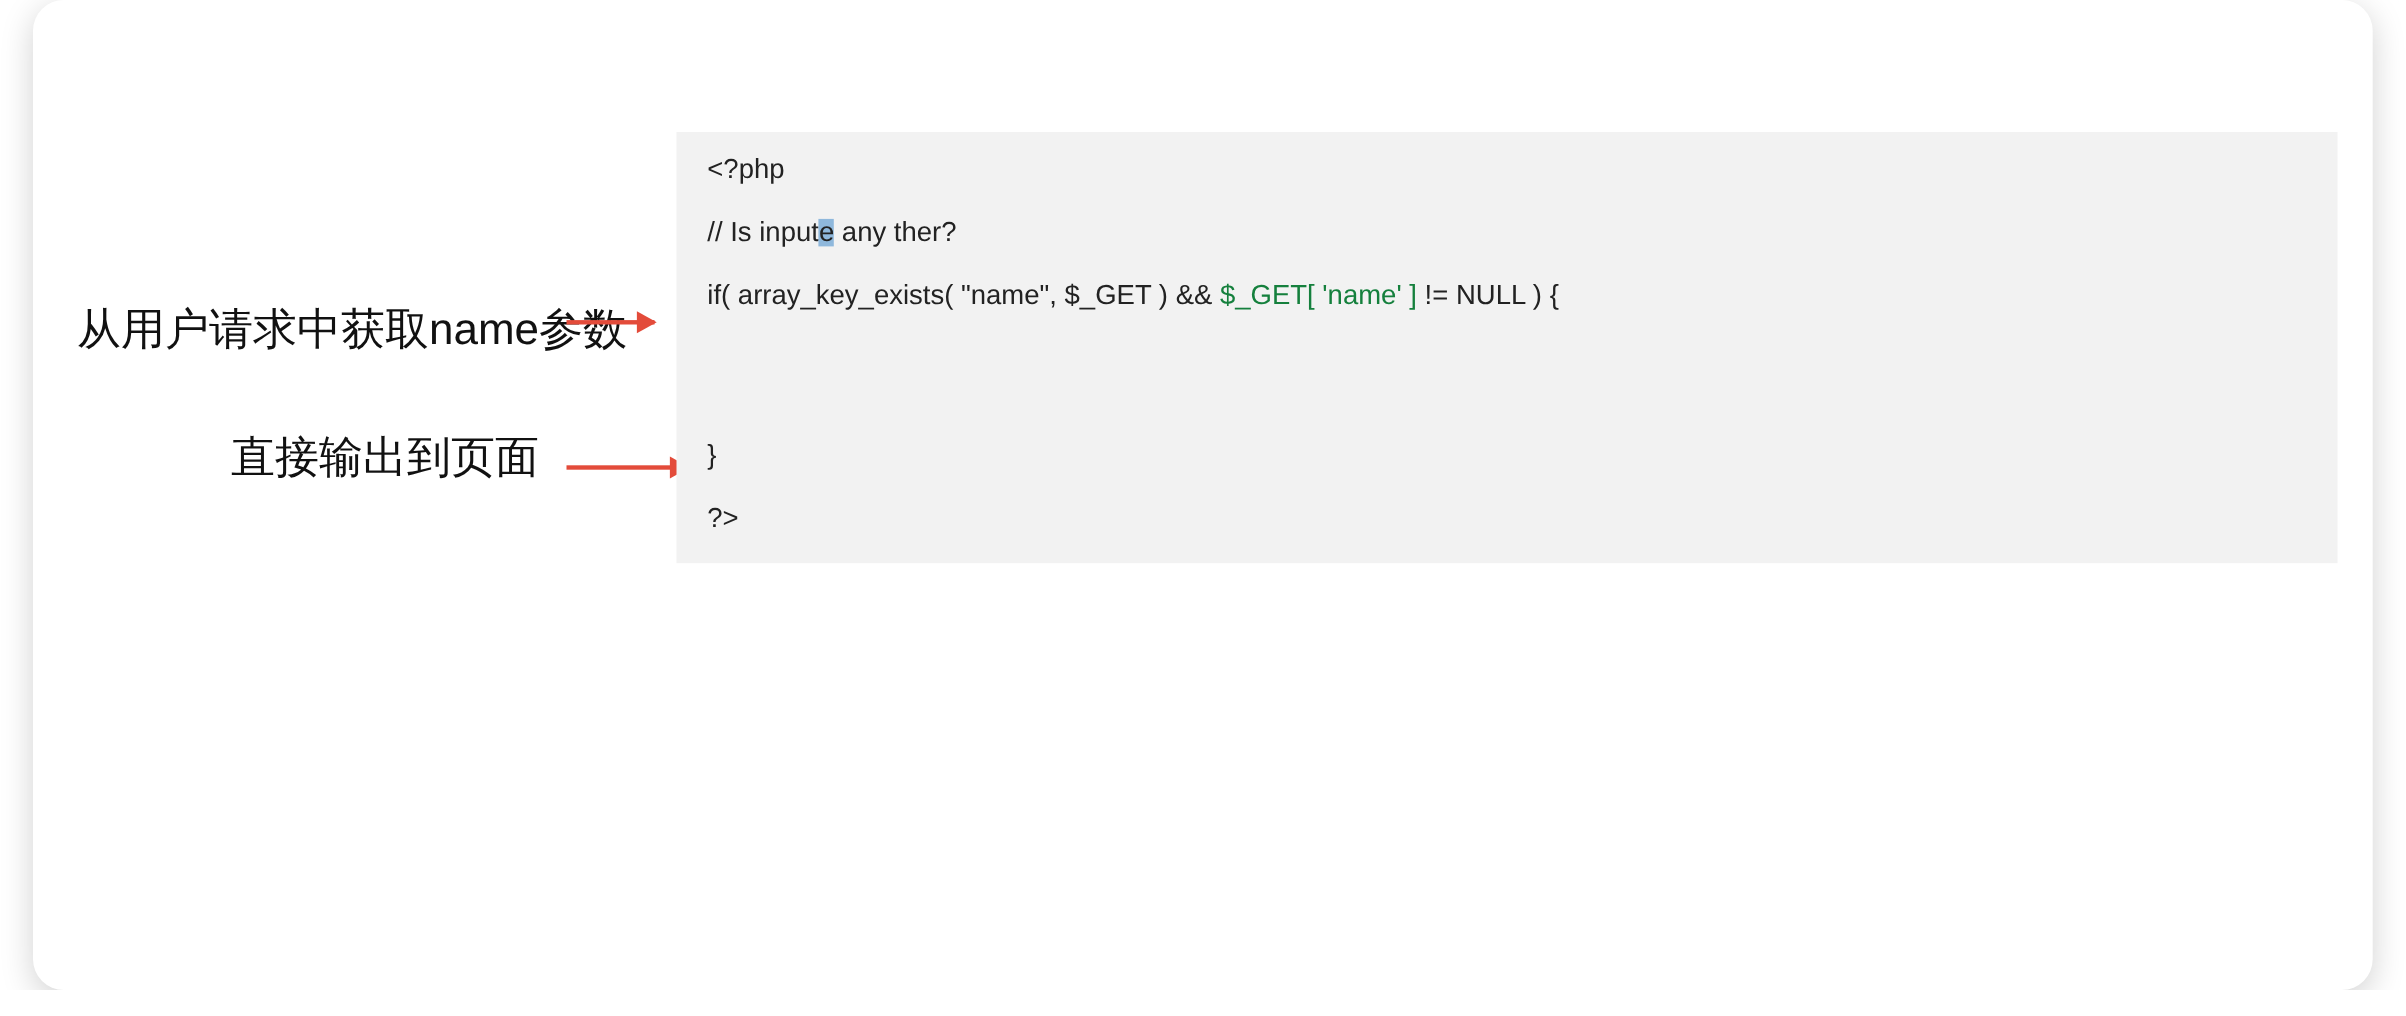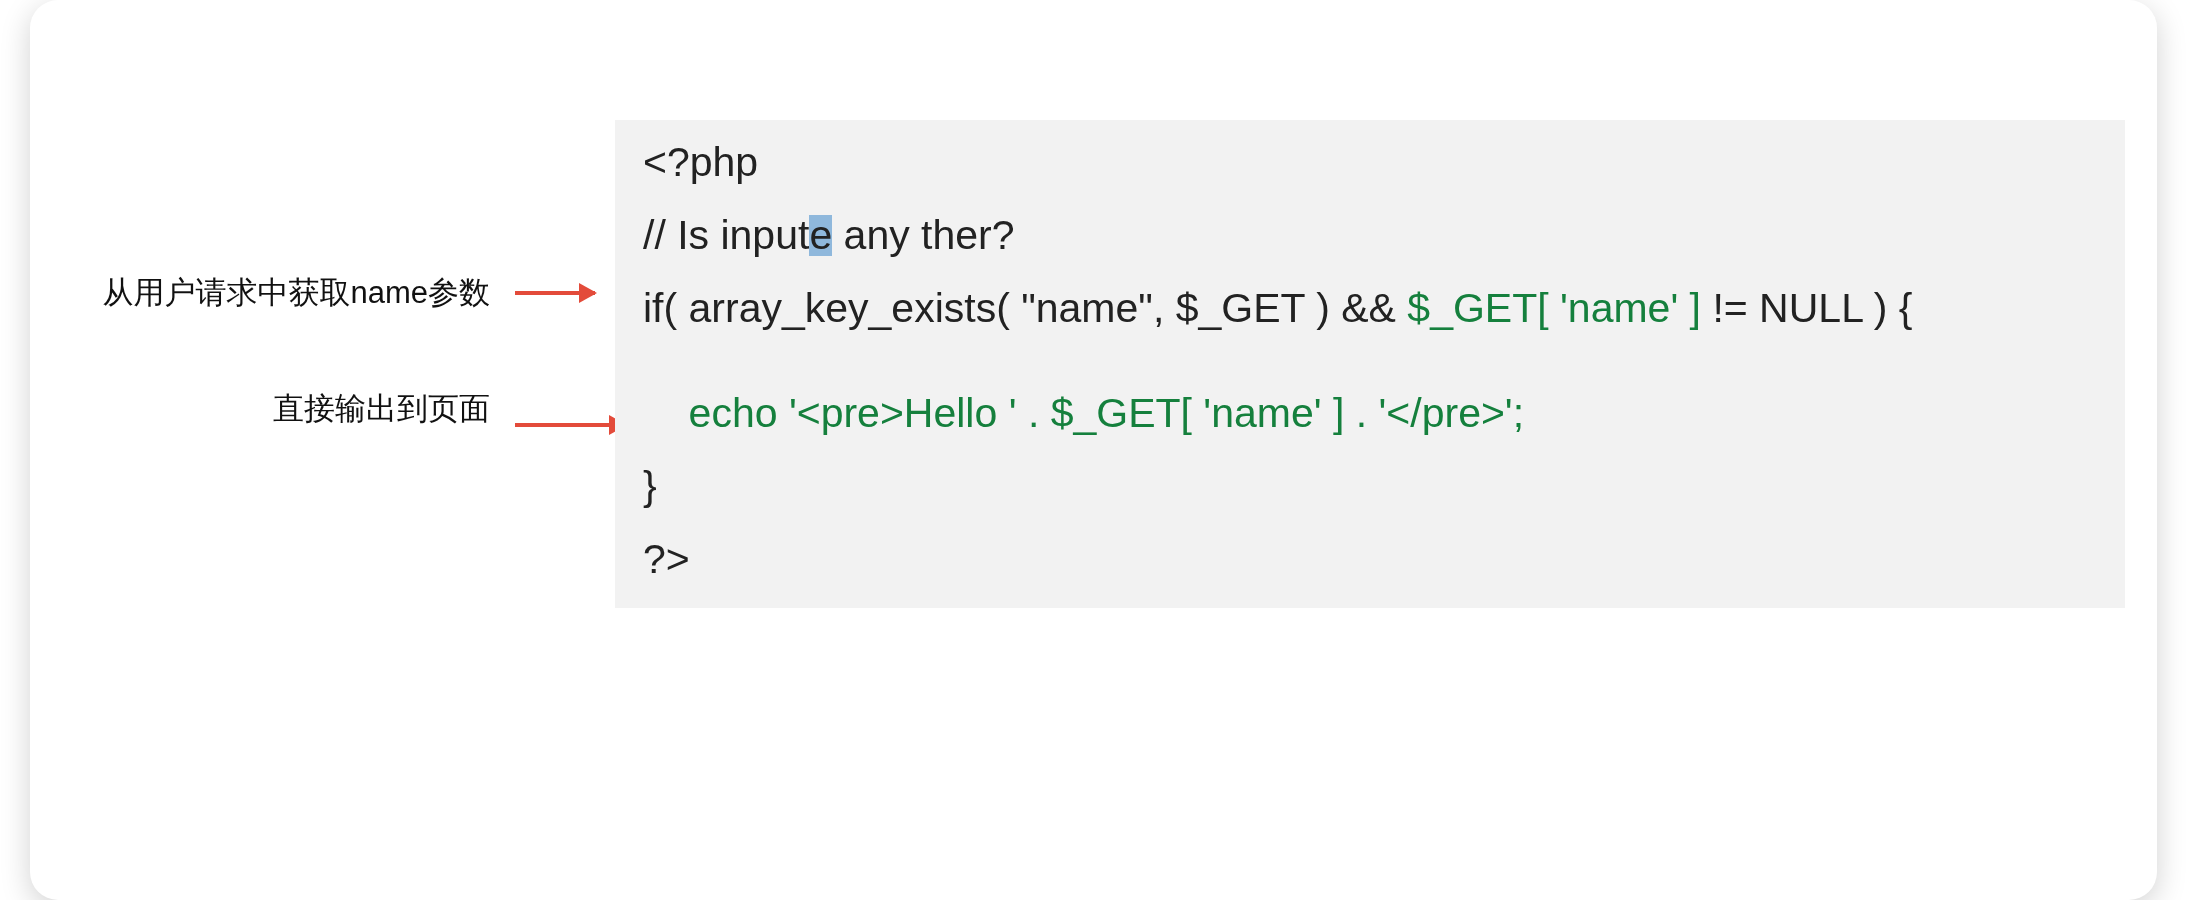--- a/index.html
+++ b/index.html
@@ -17,21 +17,21 @@
     padding: 20px 30px 260px 30px;
     box-sizing: border-box;
     position: relative;
   }
   .content {
     position: relative;
     height: 620px;
   }
   .annotation {
     position: absolute;
-    font-size: 31px;
+    font-size: 40px;
     color: #111;
     text-align: right;
     white-space: nowrap;
   }
   .annotation-1 {
     left: 10px;
     top: 252px;
     width: 420px;
   }
   .annotation-2 {
@@ -67,21 +67,21 @@
   }
   .code-block {
     position: absolute;
     left: 555px;
     top: 100px;
     width: 1510px;
     background: #f2f2f2;
     padding: 22px 28px 28px 28px;
     box-sizing: border-box;
     font-family: Arial, "Helvetica Neue", Helvetica, sans-serif;
-    font-size: 41px;
+    font-size: 25px;
     line-height: 1.0;
     color: #222;
   }
   .code-line {
     margin: 0;
     padding: 0;
     white-space: pre;
   }
   .red { color: #15803d; }
   .highlight-char {
@@ -104,21 +104,21 @@
     <div class="arrow arrow-2"></div>
 
     <div class="code-block">
       <div class="code-line">&lt;?php</div>
       <div class="spacer"></div>
       <div class="code-line"><span>// Is input</span><span class="highlight-char">e</span><span> any ther?</span></div>
       <div class="spacer"></div>
       <div class="code-line"><span>if( array_key_exists( "name", $_GET ) &amp;&amp; </span><span class="red">$_GET[ 'name' ]</span><span> != NULL ) {</span></div>
       <div class="spacer"></div>
       <div class="spacer"></div>
-      <div class="code-line"><span>    </span><span class="red">echo '&lt;pre&gt;Hello ' . $_GET[ 'name' ] . '&lt;/pre&gt;';</span></div>
+      <div class="code-line"><span>    </span></div>
       <div class="spacer"></div>
       <div class="code-line">}</div>
       <div class="spacer"></div>
       <div class="code-line">?&gt;</div>
     </div>
 
   </div>
 </div>
 
 </body></html>

